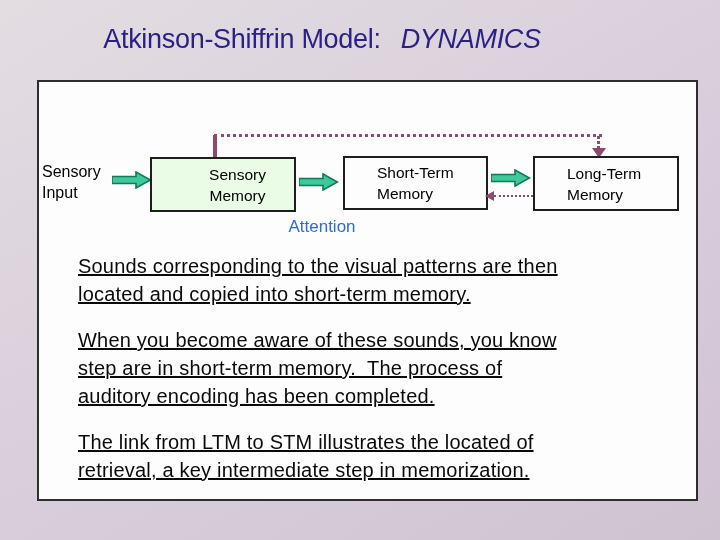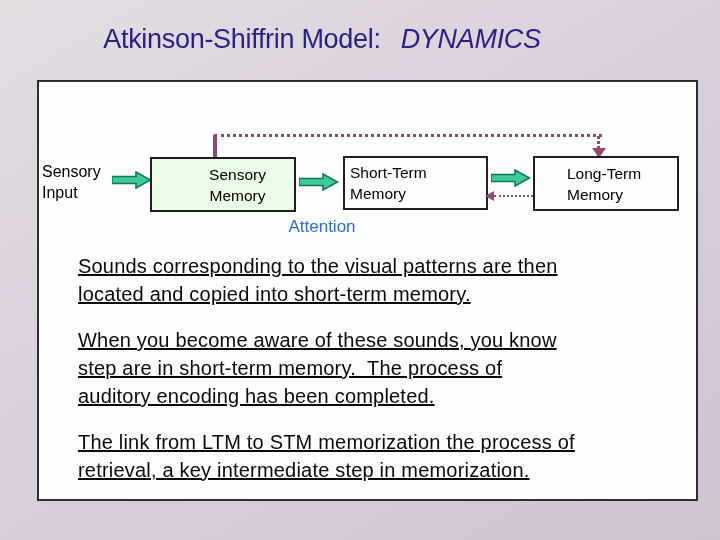--- a/index.html
+++ b/index.html
@@ -32,21 +32,21 @@
   .flow-arrow{position:absolute;width:40px;height:18px;}
   .flow-arrow polygon{stroke:#0e7a5b;stroke-width:1.6;}
   .arrow-1{left:112px;top:171px;}
   .arrow-2{left:299px;top:173px;}
   .arrow-3{left:491px;top:169px;}
   .mem-box{
     position:absolute;box-sizing:border-box;border:2px solid #1e1e1e;background:#fdfdfd;
     font-size:15.5px;line-height:21px;display:flex;flex-direction:column;justify-content:center;
   }
   .box-sensory{left:150px;top:157px;width:146px;height:55px;background:#eafbe6;align-items:center;text-align:center;padding-left:29px;}
-  .box-stm{left:343px;top:156px;width:145px;height:54px;padding-left:5px;}
+  .box-stm{left:343px;top:156px;width:145px;height:54px;padding-left:32px;}
   .box-ltm{left:533px;top:156px;width:146px;height:55px;padding-left:32px;}
   
   .retrieval-line{position:absolute;left:494px;top:195px;width:39px;height:0;border-top:2px dotted #8d4a71;}
   .retrieval-arrowhead{position:absolute;left:485px;top:191px;width:0;height:0;
     border-top:5px solid transparent;border-bottom:5px solid transparent;border-right:9px solid #8d4a71;}
   .attention-label{position:absolute;left:252px;top:217px;width:140px;text-align:center;
     font-size:17px;color:#2e6ccd;}
   
   .body-text{position:absolute;left:78px;top:252px;font-size:20px;line-height:28px;color:#0a0a0a;letter-spacing:0.2px;}
   .body-text .paragraph{margin:0 0 18px 0;text-decoration:underline;}
@@ -107,18 +107,18 @@
     <div class="paragraph">
       <div class="line">Sounds corresponding to the visual patterns are then</div>
       <div class="line">located and copied into short-term memory.</div>
     </div>
     <div class="paragraph">
       <div class="line">When you become aware of these sounds, you know</div>
       <div class="line">step are in short-term memory.  The process of</div>
       <div class="line">auditory encoding has been completed.</div>
     </div>
     <div class="paragraph">
-      <div class="line">The link from LTM to STM memorization the process of</div>
+      <div class="line">The link from LTM to STM illustrates the located of</div>
       <div class="line">retrieval, a key intermediate step in memorization.</div>
     </div>
   </div>
 
 </div>
 
 </body></html>

